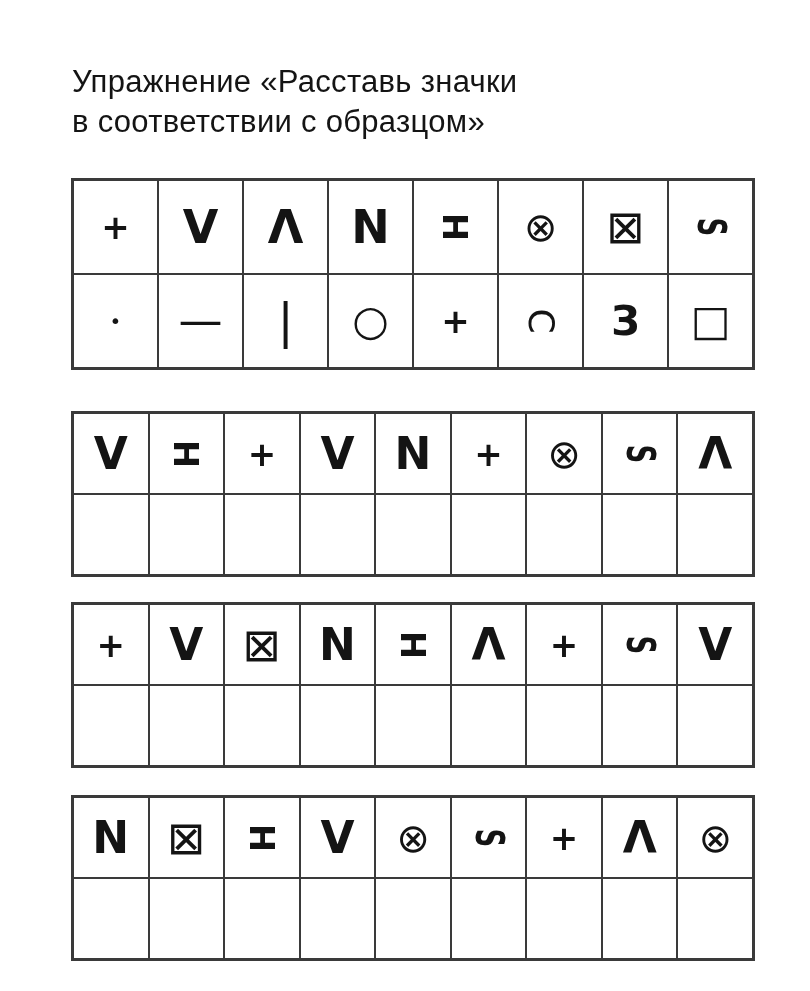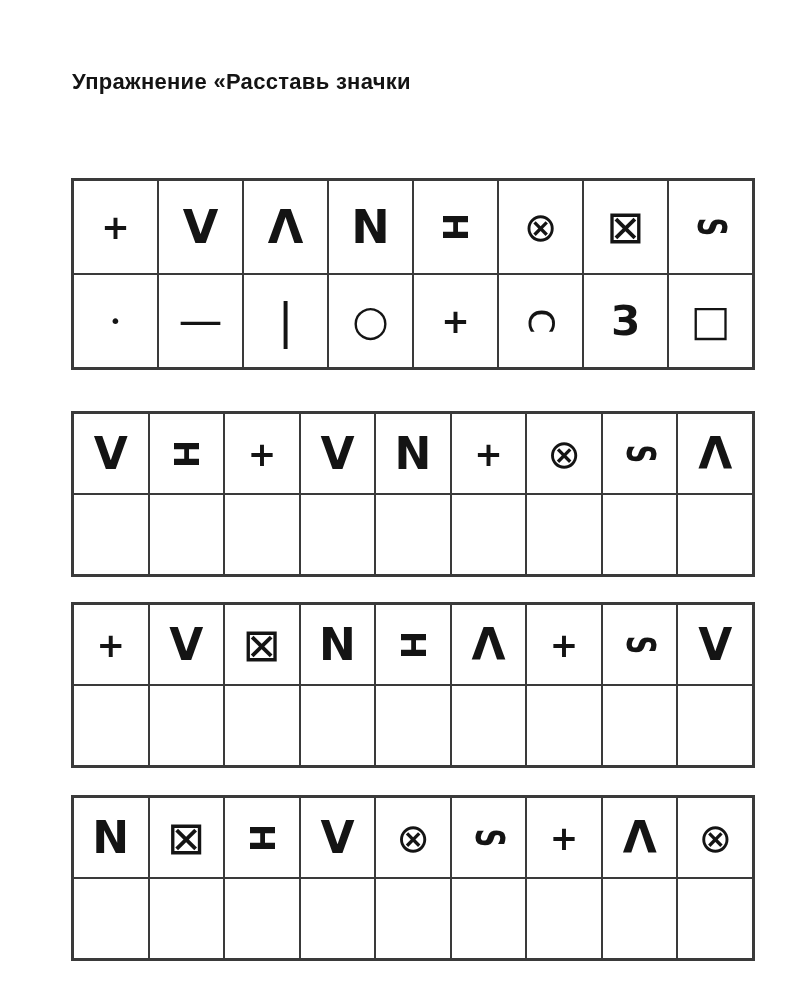--- a/index.html
+++ b/index.html
@@ -6,22 +6,22 @@
   .sheet{
     position:relative;
     width:810px;height:991px;
     background:#ffffff;
     font-family:"DejaVu Sans", sans-serif;
     overflow:hidden;
   }
   .title{
     position:absolute;left:72px;top:62px;width:660px;
     font-family:"Liberation Sans", sans-serif;
-    font-weight:bold;
-    font-size:22px;
+    font-weight:normal;
+    font-size:31px;
     line-height:40px;
     letter-spacing:0.3px;
     color:#141414;
   }
   .tbl{
     position:absolute;
     left:71px;
     width:684px;
     border:2px solid #3a3a3a;
     box-sizing:border-box;
@@ -58,20 +58,21 @@
   .f46{font-size:46px;}
   .f48{font-size:48px;}
 </style>
 </head>
 <body>
 
 <div class="sheet">
 
   <div class="title">
     <div>Упражнение «Расставь значки</div>
+    <div>в соответствии с образцом»</div>
   </div>
 
   <div class="tbl key">
     <div class="grid cols8">
         <div class="cell">
           <span class="g bold f34">+</span>
         </div>
         <div class="cell">
           <span class="g bold f46">V</span>
         </div>

